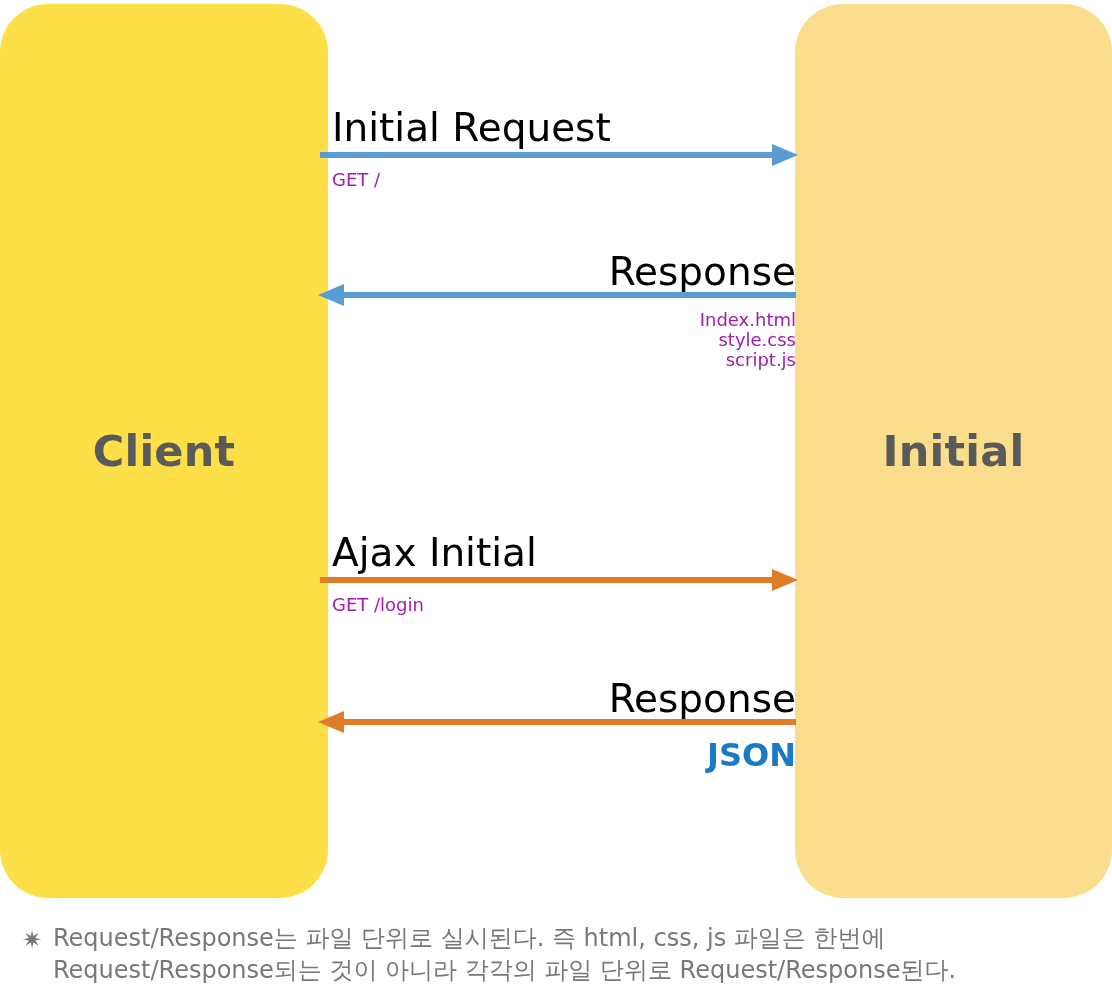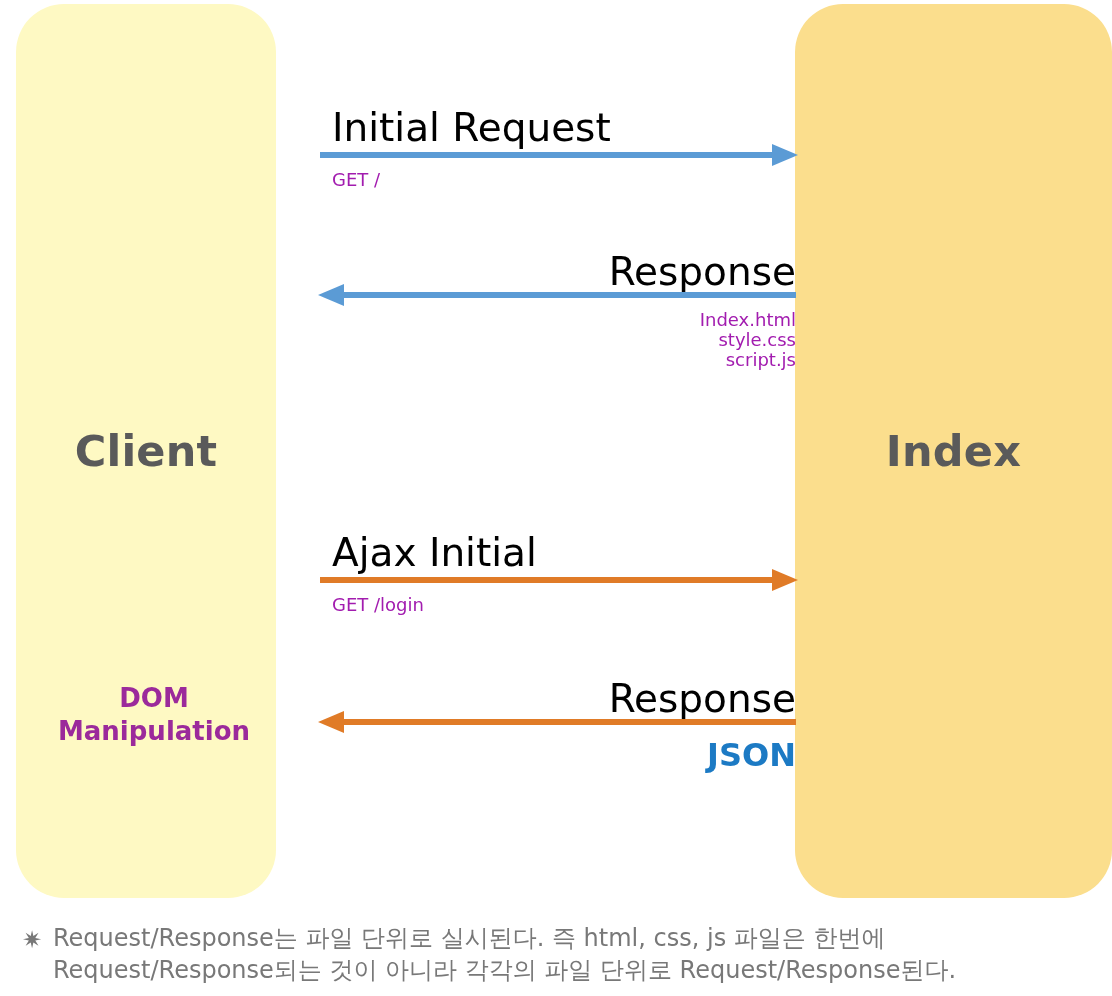--- a/index.html
+++ b/index.html
@@ -18,25 +18,25 @@
 
   
   .actor-box {
     position: absolute;
     border-radius: 48px;
     display: flex;
     align-items: center;
     justify-content: center;
   }
   #client-box {
-    left: 16px;
+    left: 0px;
     top: 4px;
-    width: 260px;
+    width: 328px;
     height: 894px;
-    background: #fef9c3;
+    background: #fde047;
   }
   #server-box {
     left: 795px;
     top: 4px;
     width: 317px;
     height: 894px;
     background: #FBDE8D;
   }
   .actor-label {
     font-size: 43px;
@@ -123,21 +123,21 @@
 </head>
 <body>
 
 <div id="page">
 
   <div id="client-box" class="actor-box">
     <span class="actor-label">Client</span>
   </div>
 
   <div id="server-box" class="actor-box">
-    <span class="actor-label">Index</span>
+    <span class="actor-label">Initial</span>
   </div>
 
   <div class="msg align-left" style="top:108px;">
     <div class="msg-title" style="top:0px;">Initial Request</div>
     <div class="arrow" style="left:2px; top:36px; width:478px;">
       <svg width="478" height="22" viewBox="0 0 478 22" xmlns="http://www.w3.org/2000/svg">
         <line x1="0" y1="11" x2="460" y2="11" stroke="#5B9BD5" stroke-width="6"></line>
         <polygon points="478,11 452,0 452,22" fill="#5B9BD5"></polygon>
       </svg>
     </div>
@@ -172,22 +172,20 @@
     <div class="msg-title" style="top:0px;">Response</div>
     <div class="arrow" style="left:0px; top:32px; width:478px;">
       <svg width="478" height="22" viewBox="0 0 478 22" xmlns="http://www.w3.org/2000/svg">
         <line x1="478" y1="11" x2="18" y2="11" stroke="#E07B27" stroke-width="6"></line>
         <polygon points="0,11 26,0 26,22" fill="#E07B27"></polygon>
       </svg>
     </div>
     <div class="msg-sub accent" style="top:59px;">JSON</div>
   </div>
 
-  <div id="dom-note">DOM
-Manipulation</div>
 
   <div id="footer">
     <span class="star">✷</span>
     <span class="ftext">Request/Response는 파일 단위로 실시된다. 즉 html, css, js 파일은 한번에
 Request/Response되는 것이 아니라 각각의 파일 단위로 Request/Response된다.</span>
   </div>
 
 </div>
 
 </body></html>

